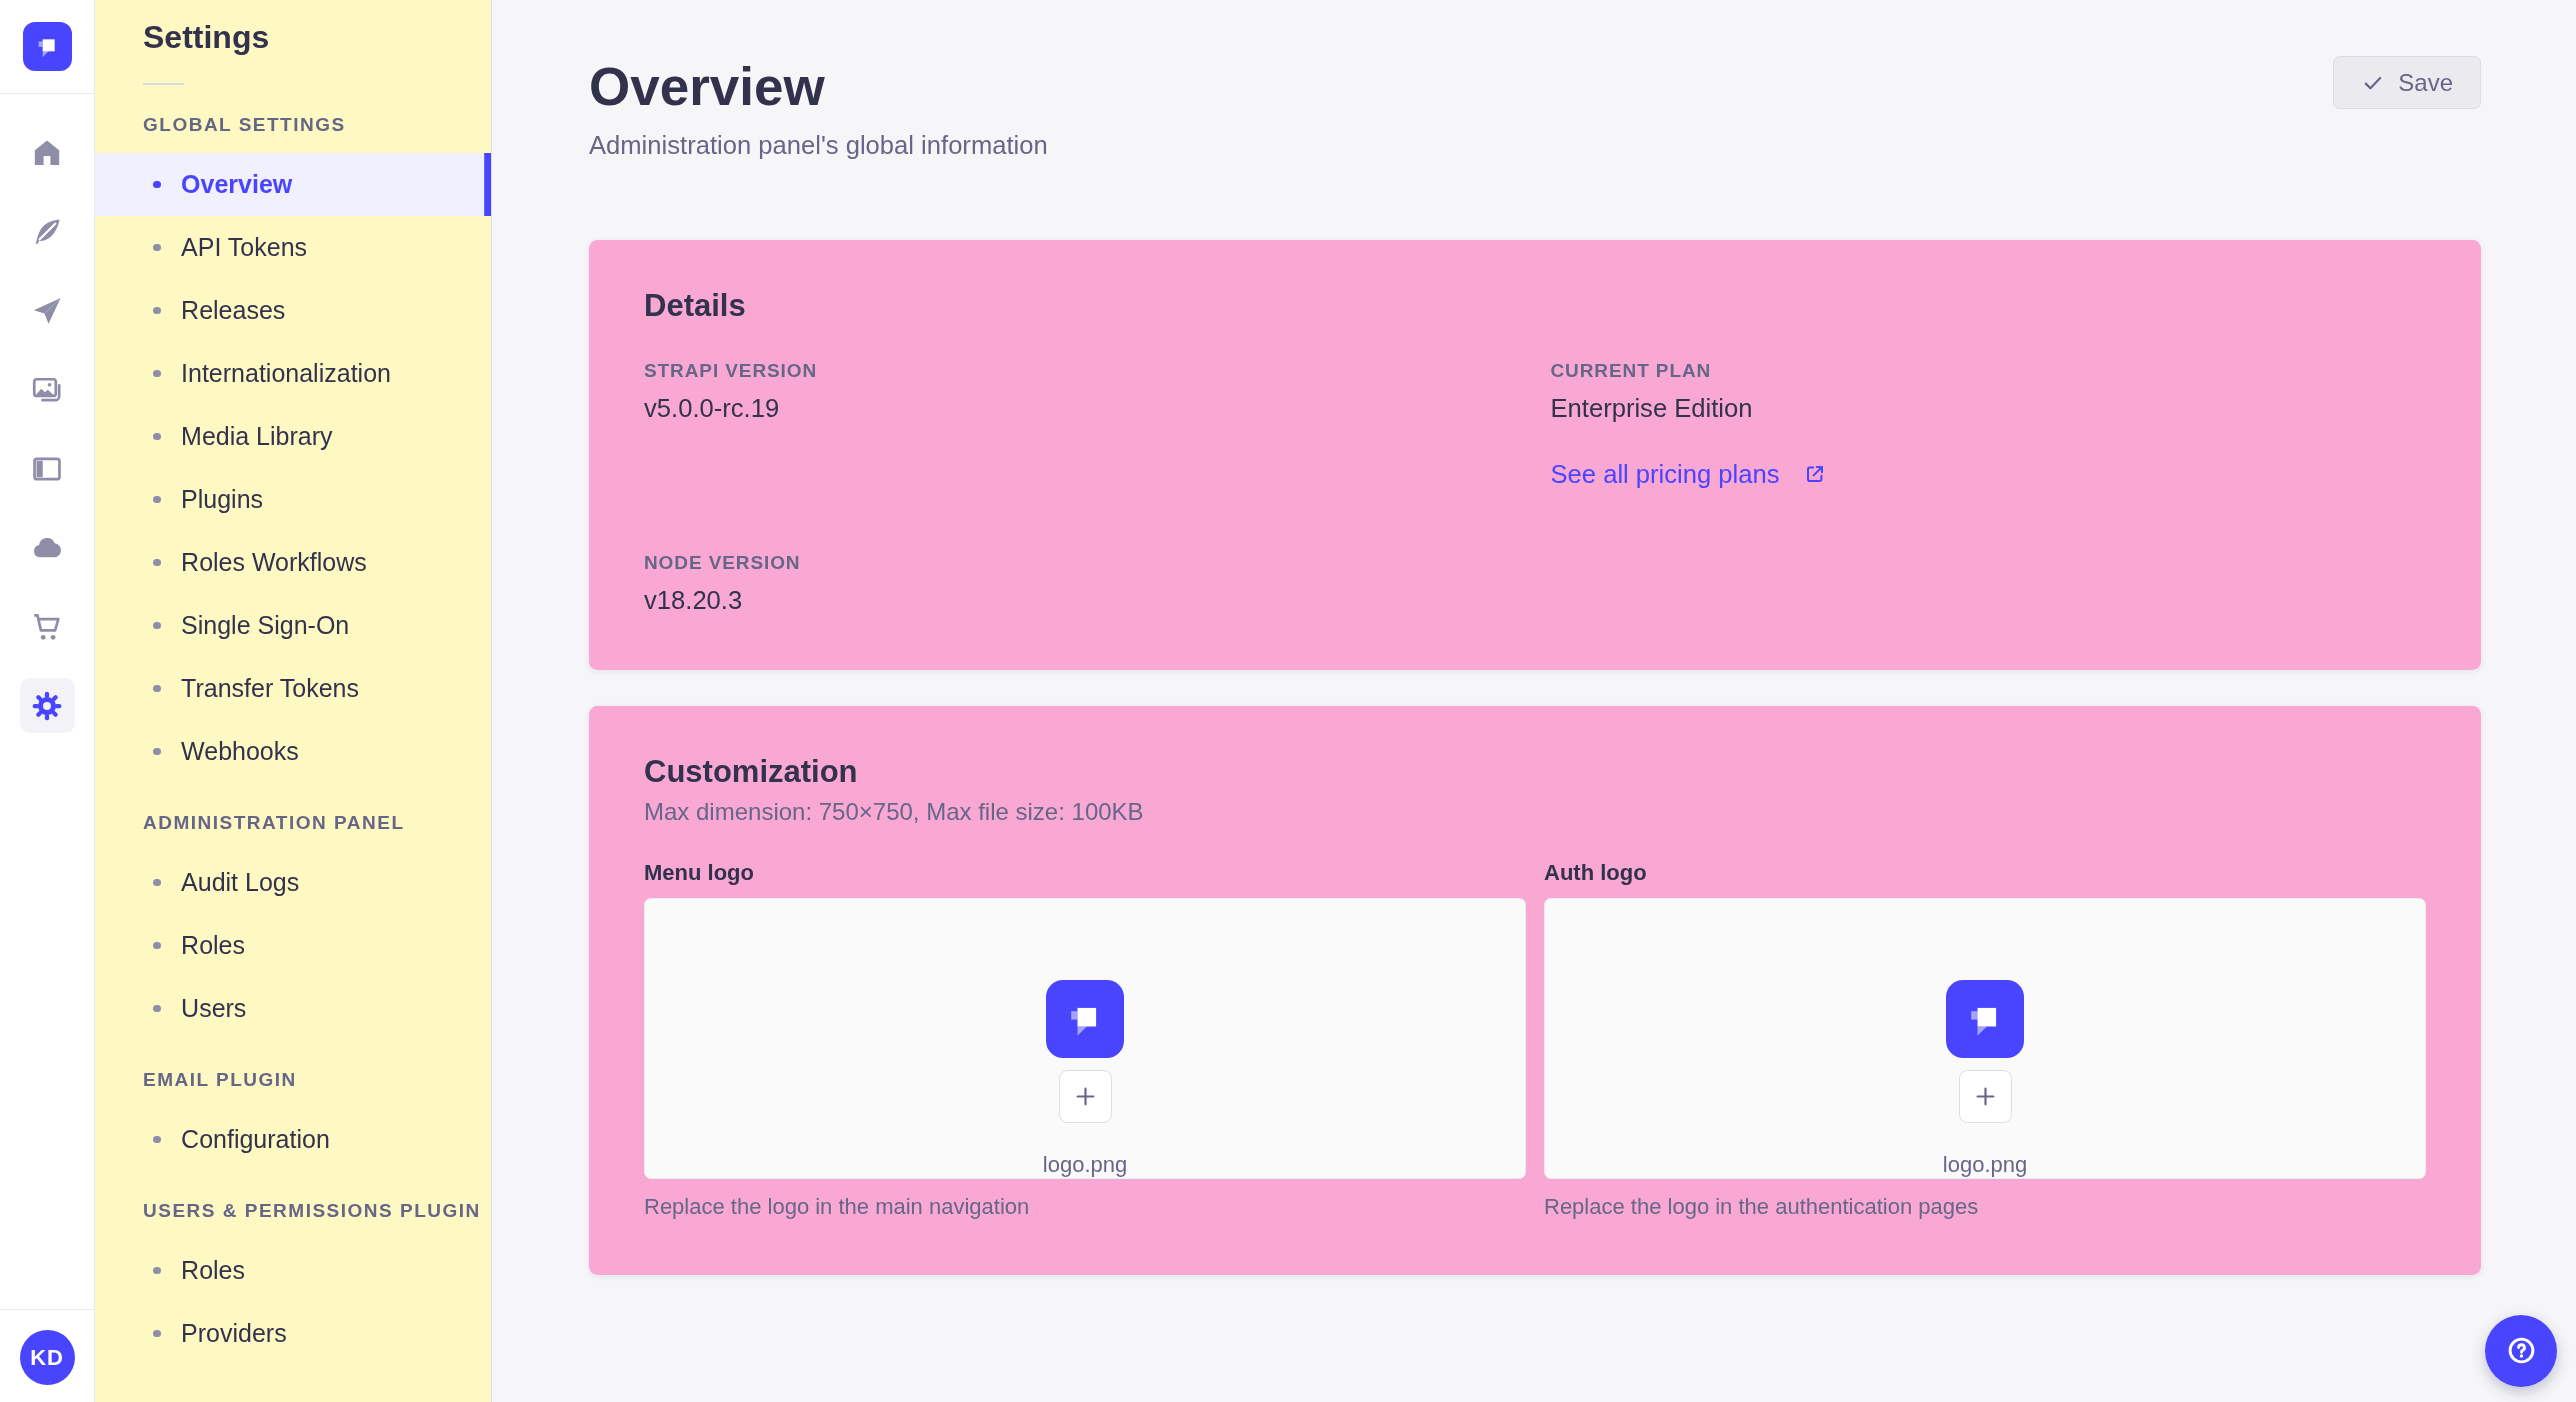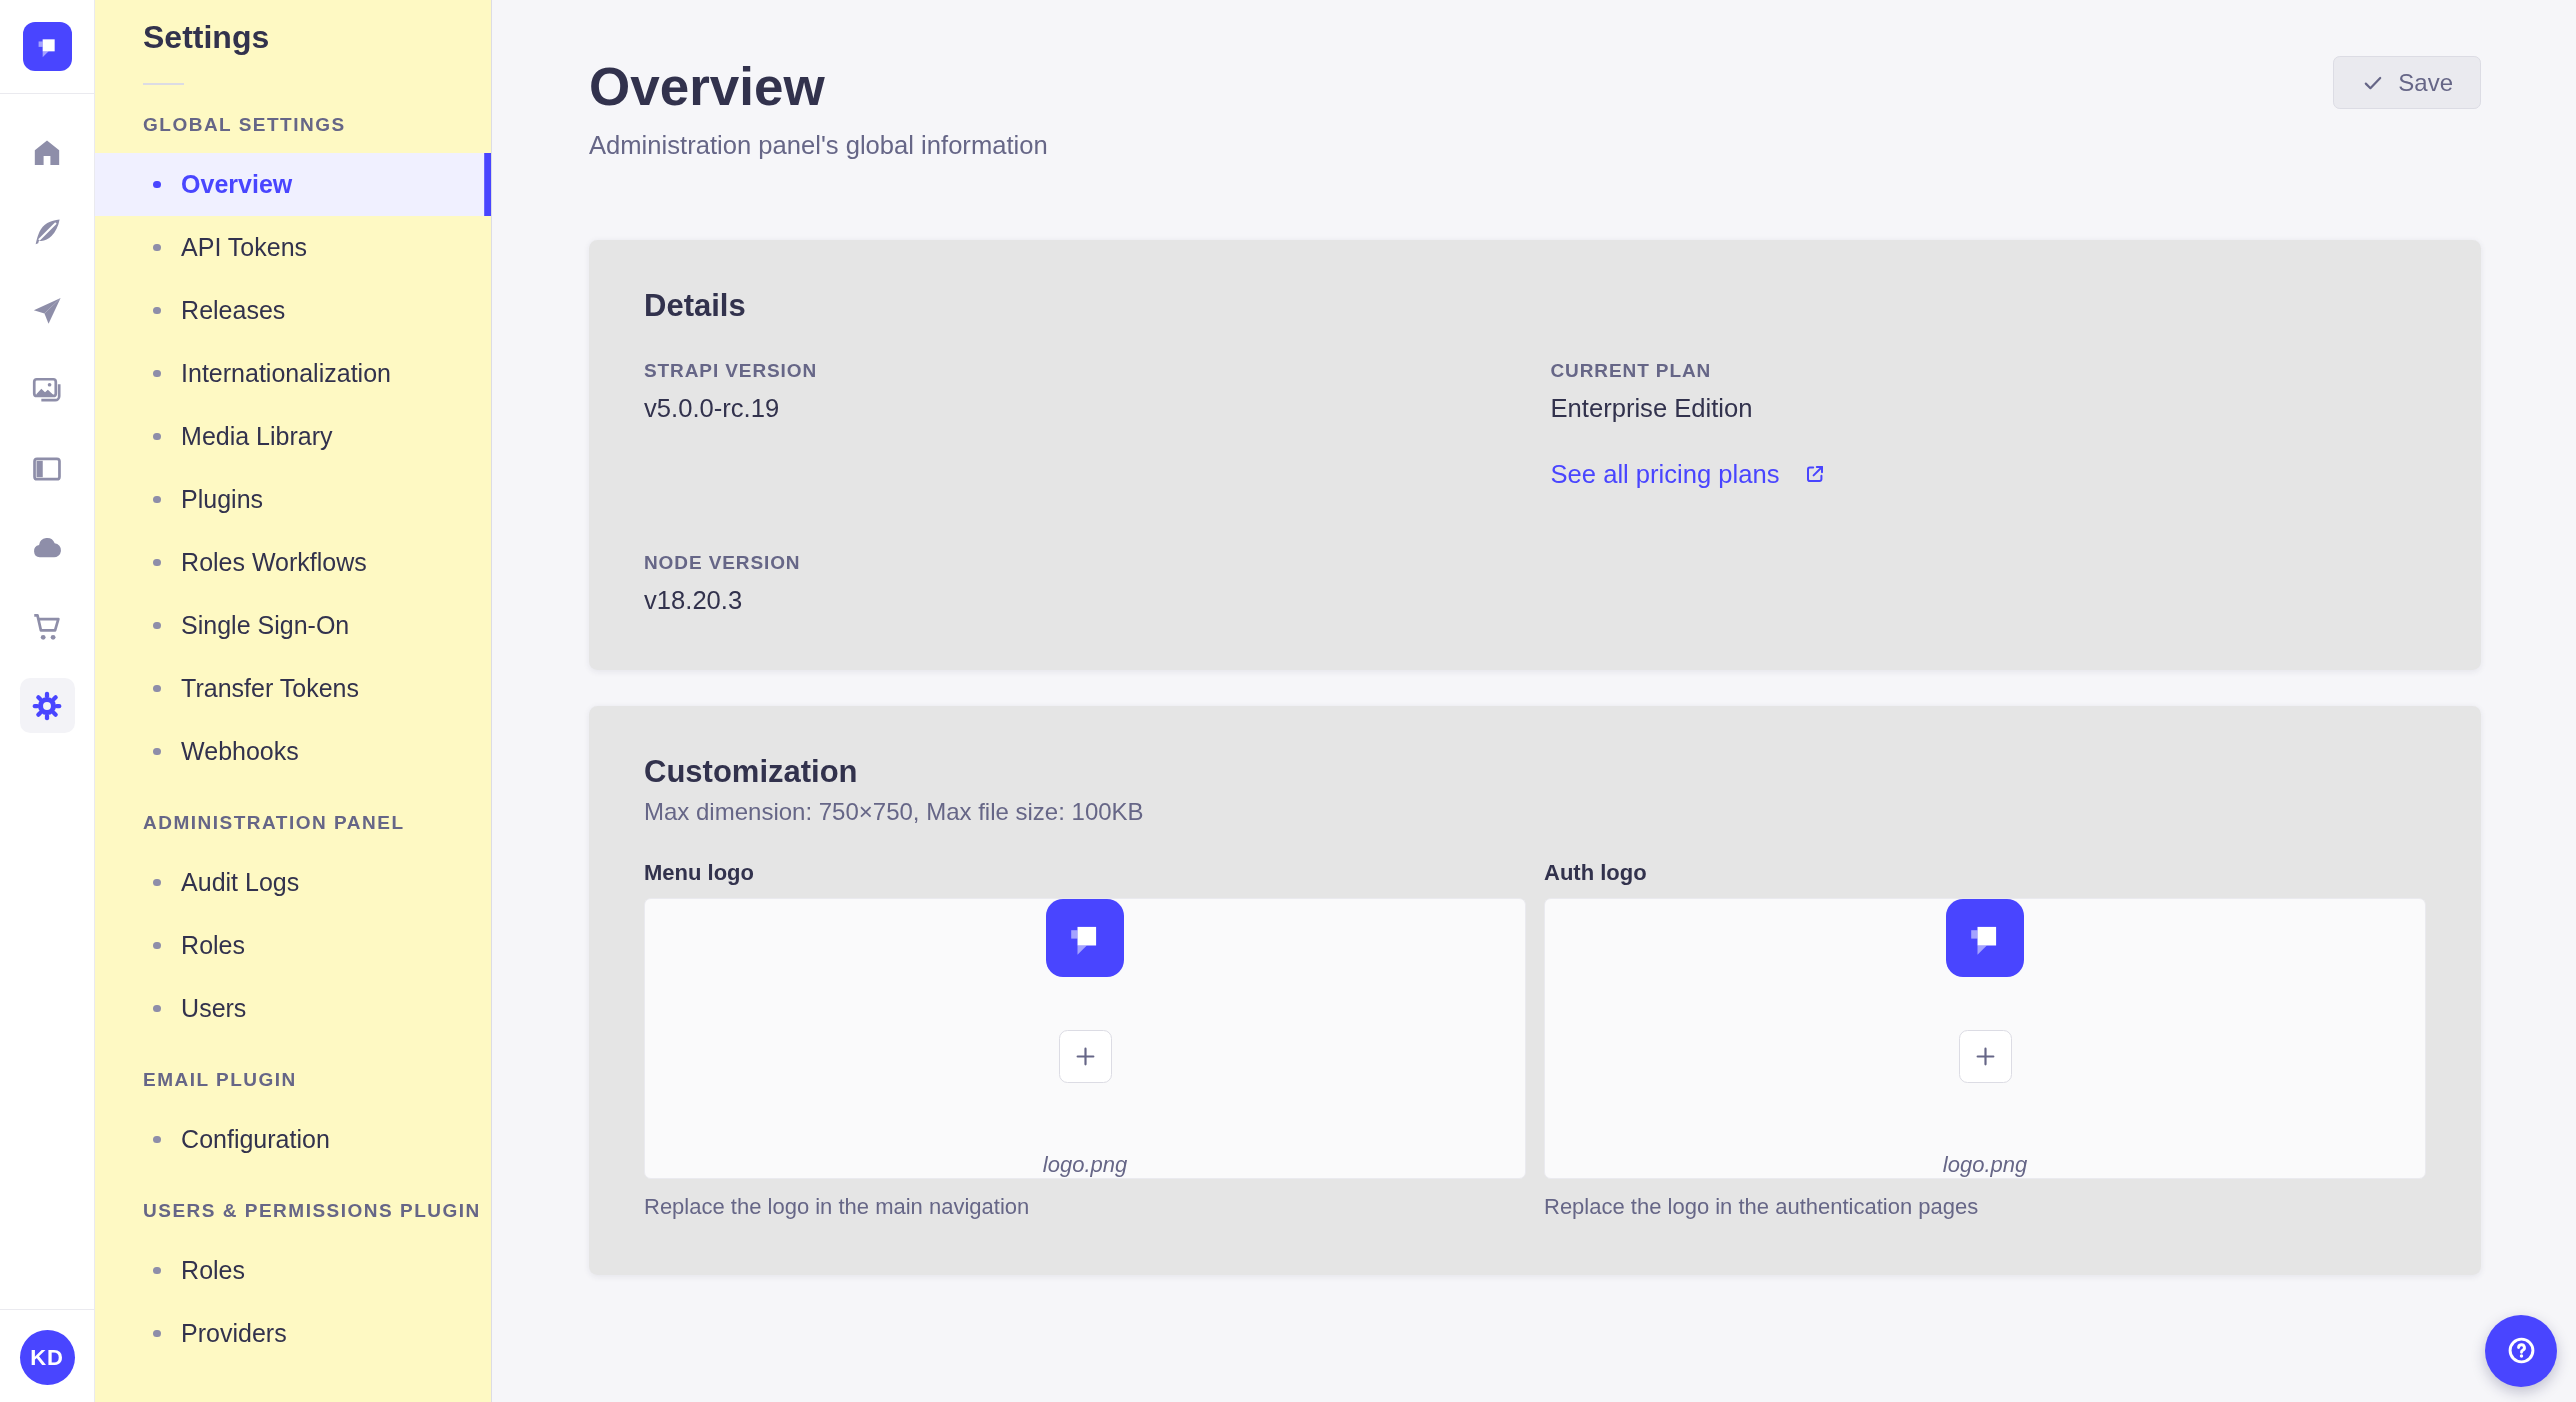--- a/index.html
+++ b/index.html
@@ -63,21 +63,21 @@
     margin-bottom: 80px; }
   .page-title { font-size: 53px; font-weight: 700; color: #32324d; }
   .page-subtitle { font-size: 25.6px; color: #666687; margin-top: 13.6px; }
   .save-btn {
     display: flex; align-items: center; gap: 13.6px; height: 53px; padding: 0 27px;
     background: #eaeaef; border: 1.7px solid #dcdce4; border-radius: 6.8px;
     font-family: inherit; font-size: 24px; color: #666687; cursor: pointer;
   }
 
   .card {
-    background: #e5e5e5; border-radius: 8.5px; padding: 48px 55px 55px;
+    background: #f9a8d4; border-radius: 8.5px; padding: 48px 55px 55px;
     box-shadow: 0 1.7px 6.8px rgba(33, 33, 82, 0.08);
   }
   .card-heading { font-size: 31px; font-weight: 600; color: #32324d; }
 
   .details-grid { display: grid; grid-template-columns: 1fr 1fr; column-gap: 31px;
     row-gap: 63px; margin-top: 36px; }
   .field-label { font-size: 19px; font-weight: 700; color: #666687; letter-spacing: 0.9px;
     margin-bottom: 12px; }
   .field-value { font-size: 25.6px; color: #32324d; }
   .pricing-link {
@@ -85,23 +85,22 @@
     font-size: 25.6px; color: #4945ff; text-decoration: none; cursor: pointer; text-align: right;
   }
 
   .customization-card { margin-top: 36px; }
   .card-subheading { font-size: 24px; color: #666687; margin-top: 8.5px; }
   .uploads { display: flex; gap: 18px; margin-top: 34px; }
   .upload { flex: 1; min-width: 0; }
   .upload-label { font-size: 22px; font-weight: 700; color: #32324d; margin-bottom: 12px; }
   .upload-box {
     height: 281px; background: #fafafb; border: 1.7px solid #eaeaef; border-radius: 6.8px;
-    display: flex; flex-direction: column; align-items: center; justify-content: space-between;
+    display: flex; flex-direction: column; align-items: center; justify-content: flex-end;
     cursor: pointer;
-    font-style: italic;
   }
   .logo-tile {
     width: 78px; height: 78px; border-radius: 17px; background: #4945ff;
     display: flex; align-items: center; justify-content: center;
   }
   .plus-btn {
     width: 53px; height: 53px; margin-top: 12px; background: #ffffff;
     border: 1.7px solid #dcdce4; border-radius: 8.5px; cursor: pointer;
     display: flex; align-items: center; justify-content: center;
   }

